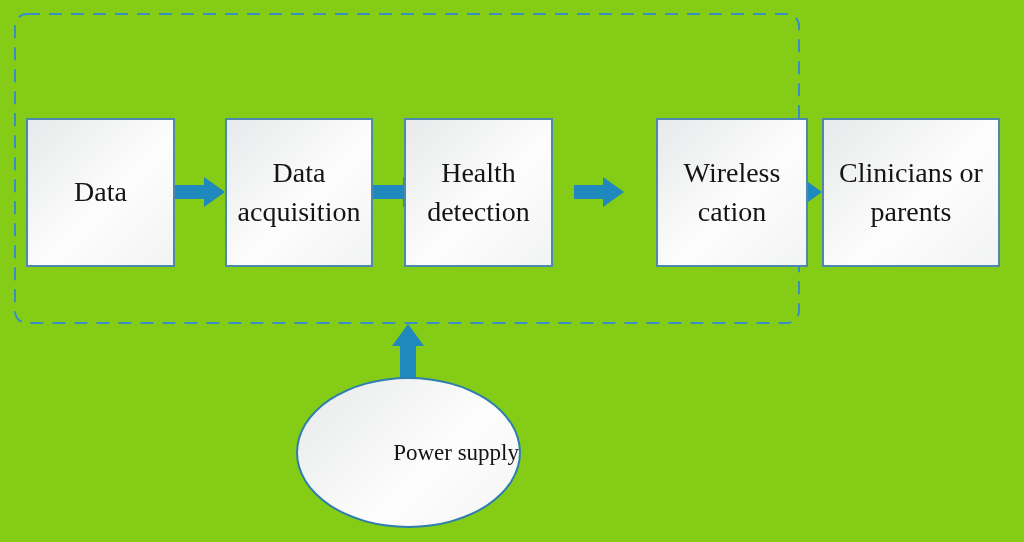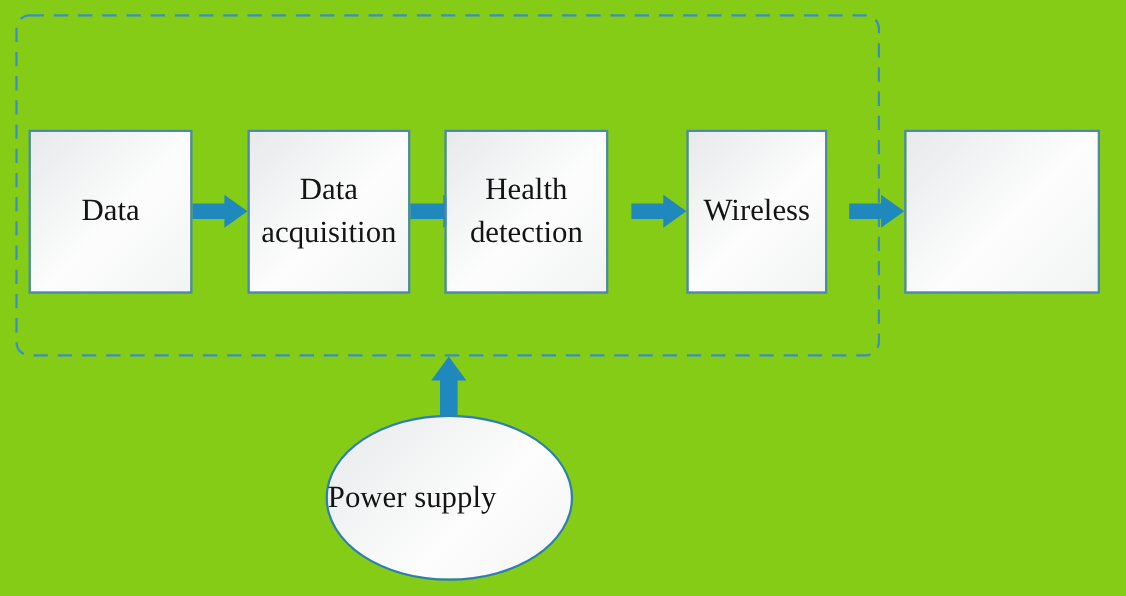--- a/index.html
+++ b/index.html
@@ -11,28 +11,28 @@
   .box{
     position:absolute;top:118px;height:149px;box-sizing:border-box;
     border:2px solid #4b89ad;
     background:linear-gradient(135deg,#e7e9ea 0%,#fdfdfd 55%,#f2f3f3 100%);
     display:flex;flex-direction:column;justify-content:center;align-items:center;
     text-align:center;font-size:28px;line-height:1.38;color:#141414;
   }
   .b1{left:26px;width:149px}
   .b2{left:225px;width:148px}
   .b3{left:404px;width:149px}
-  .b4{left:624px;width:128px}
+  .b4{left:656px;width:152px}
   .b5{left:822px;width:178px}
   .ellipse{
     position:absolute;left:296px;top:377px;width:225px;height:151px;box-sizing:border-box;
     border:2px solid #2e7fb0;border-radius:50%;
     background:linear-gradient(135deg,#e7e9ea 0%,#fdfdfd 60%,#f4f4f4 100%);
-    display:flex;align-items:center;justify-content:flex-start;
-    font-size:28px;color:#141414;text-align:center;
+    display:flex;align-items:center;justify-content:flex-end;
+    font-size:23px;color:#141414;text-align:center;
   }
   .ln{display:block;}
 </style>
 </head>
 <body>
 
 <div class="stage">
 
   <svg class="overlay" width="1024" height="542" viewBox="0 0 1024 542">
 
@@ -55,22 +55,25 @@
     <span class="ln">acquisition</span>
   </div>
 
   <div class="box b3">
     <span class="ln">Health</span>
     <span class="ln">detection</span>
   </div>
 
   <div class="box b4">
     <span class="ln">Wireless</span>
+    <span class="ln">cation</span>
   </div>
 
   <div class="box b5">
+    <span class="ln">Clinicians or</span>
+    <span class="ln">parents</span>
   </div>
 
   <div class="ellipse">
     <span>Power supply</span>
   </div>
 
 </div>
 
 </body></html>

